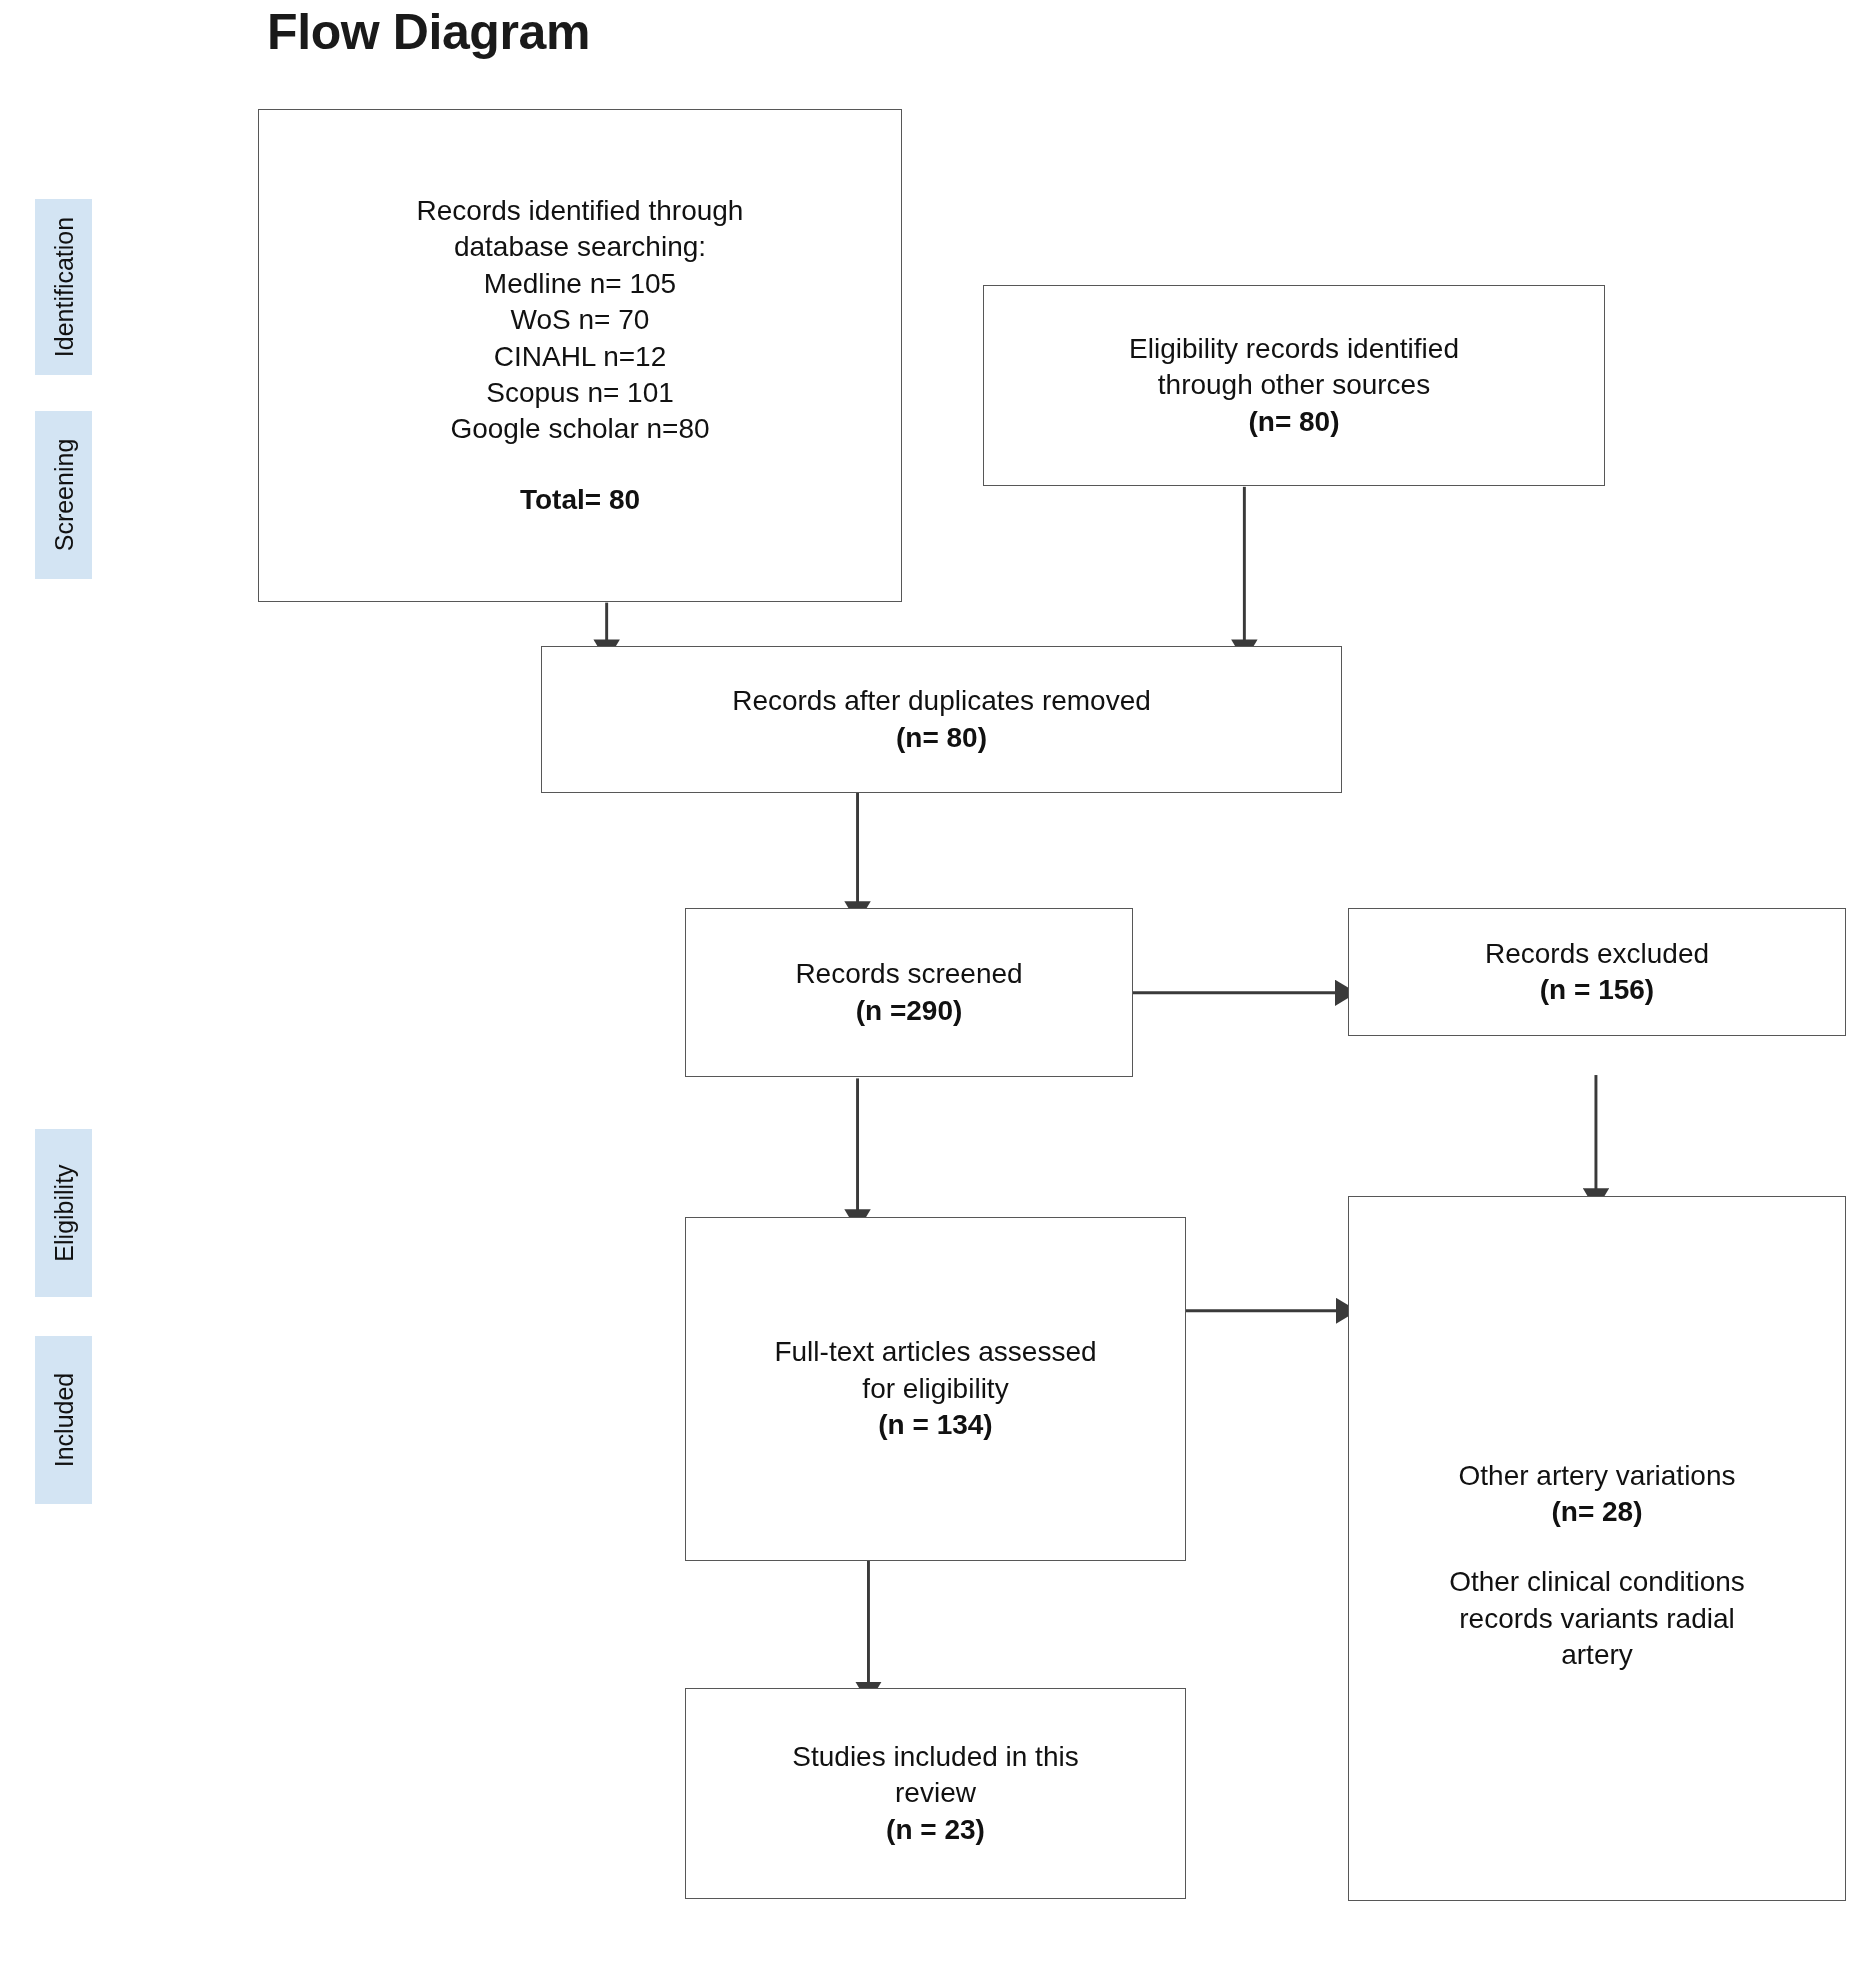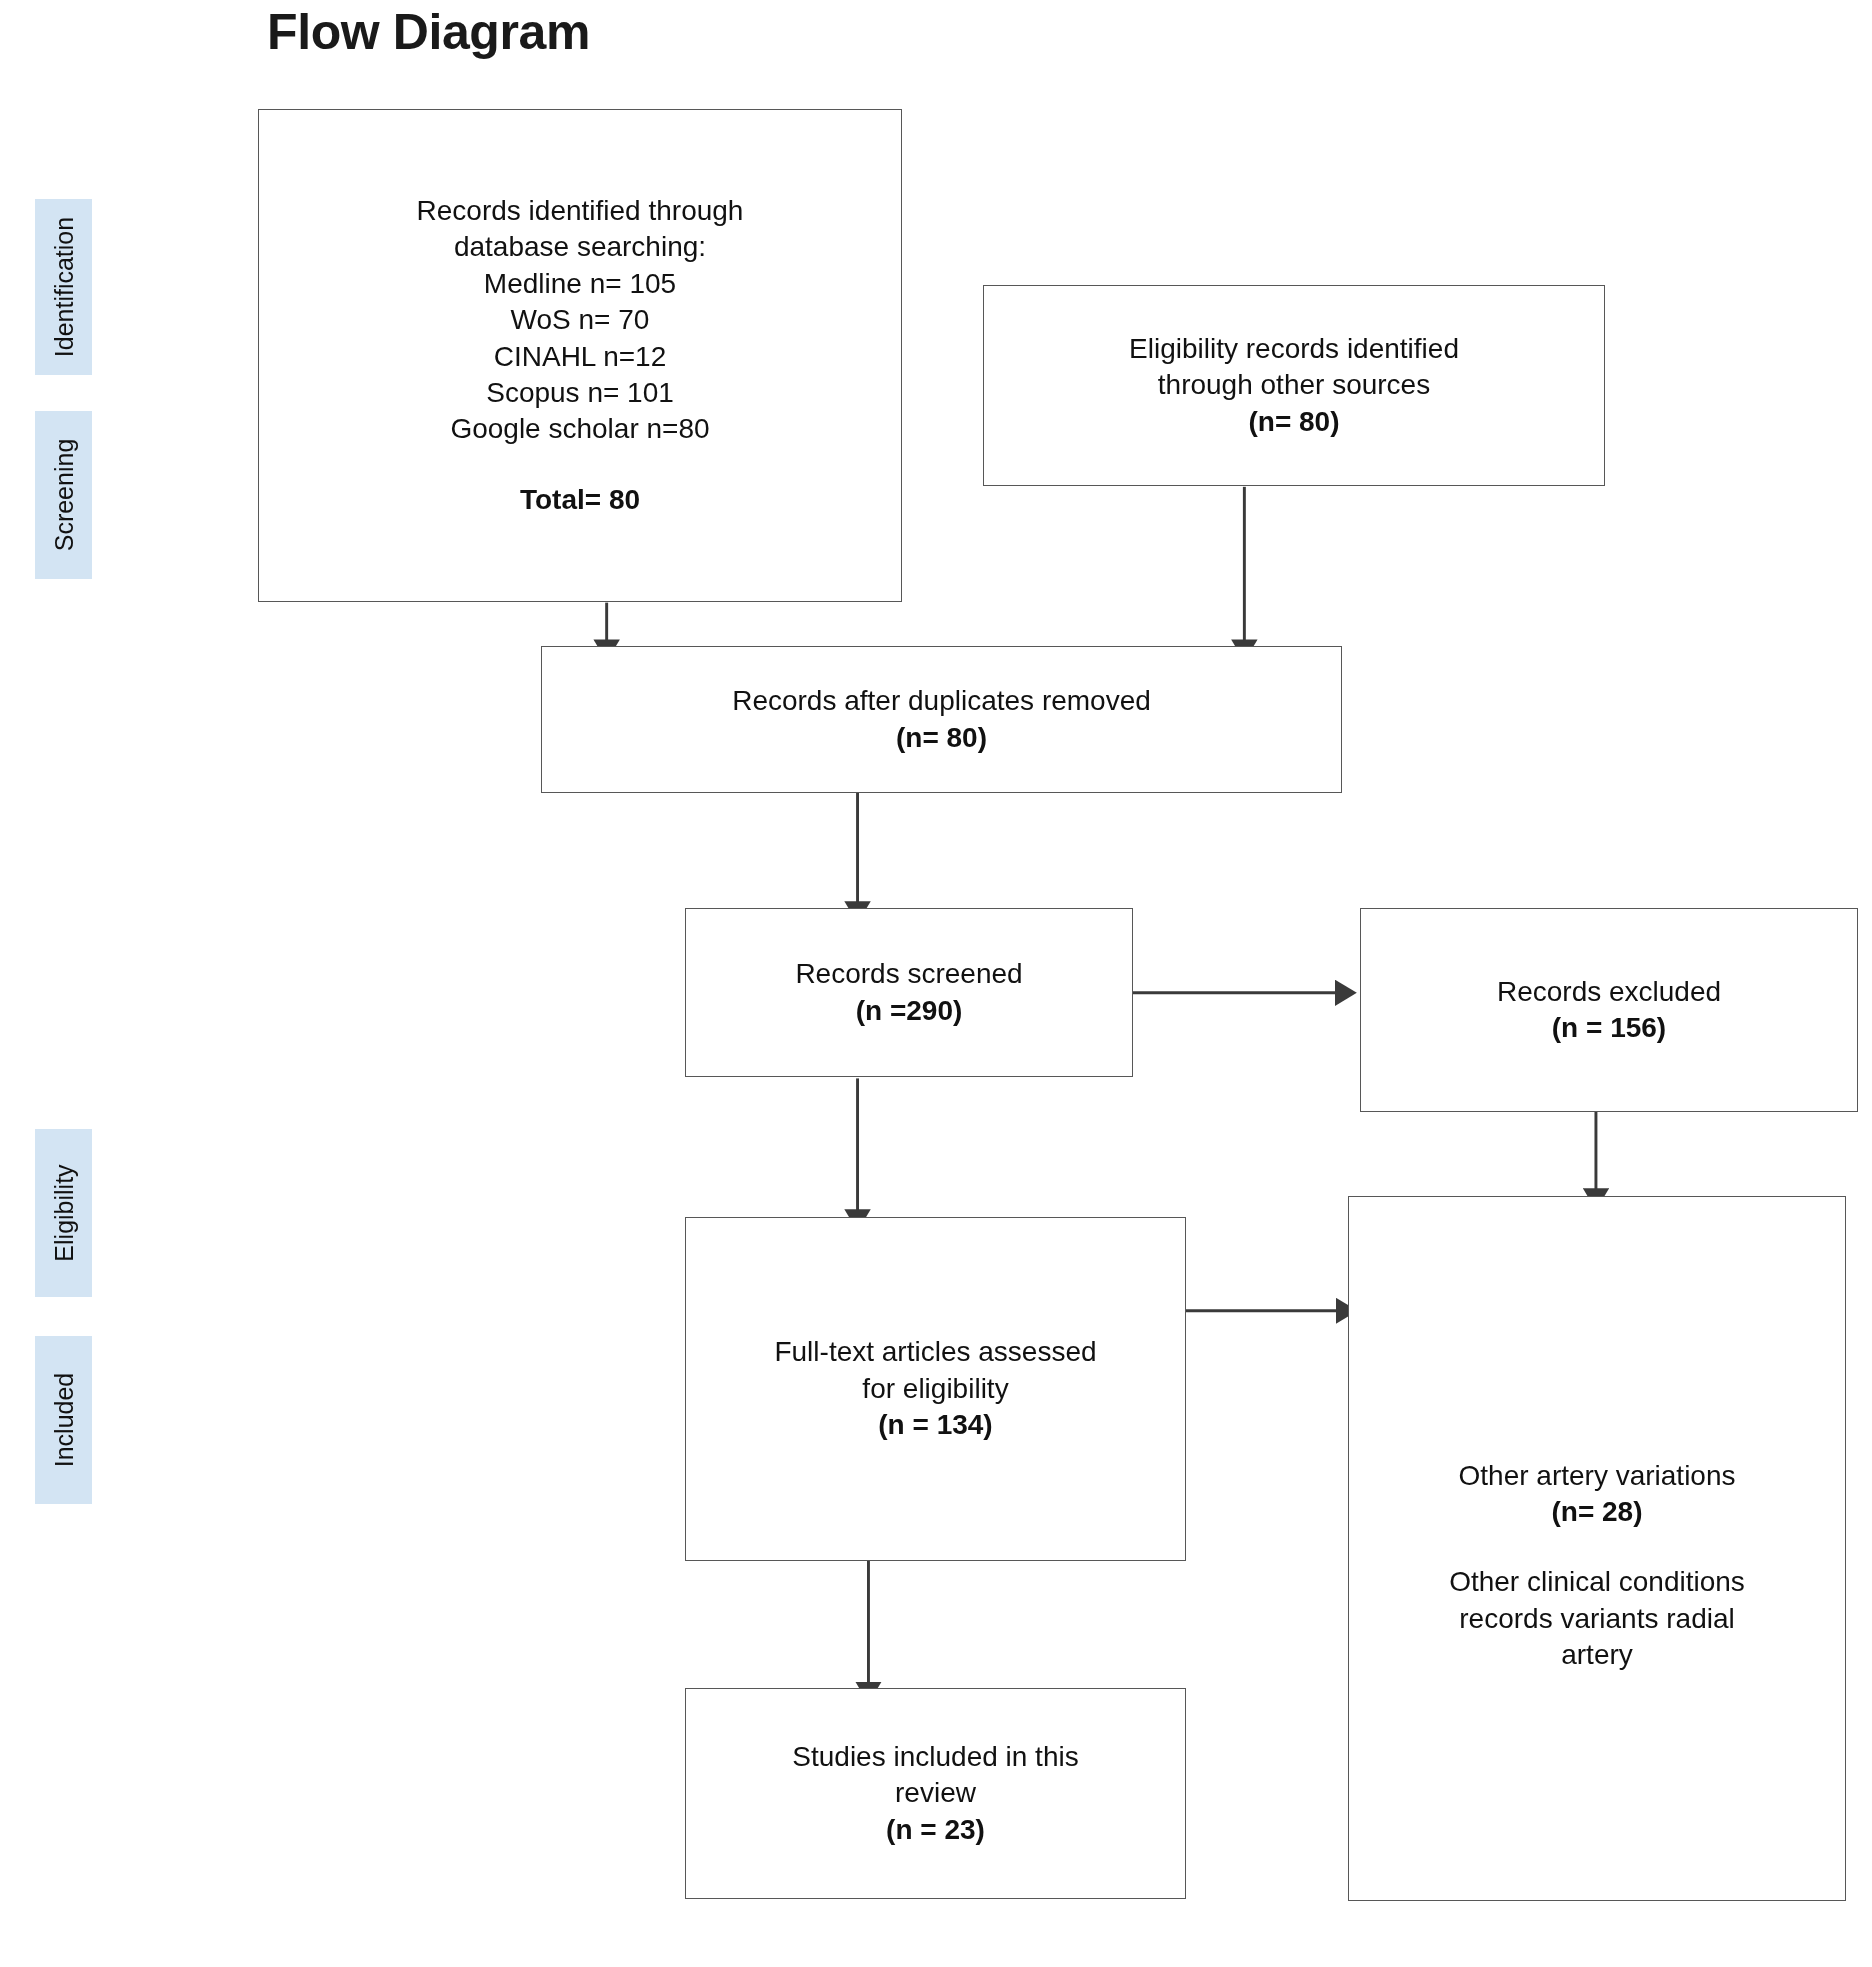--- a/index.html
+++ b/index.html
@@ -163,21 +163,21 @@
     </div>
   </div>
 
   <div class="node" style="left:685px;top:908px;width:448px;height:169px;">
     <div class="node-stack">
       <div class="node-text">Records screened</div>
       <div class="node-text bold">(n =290)</div>
     </div>
   </div>
 
-  <div class="node" style="left:1348px;top:908px;width:498px;height:204px;margin-left:12px;">
+  <div class="node" style="left:1348px;top:908px;width:498px;height:128px;">
     <div class="node-stack">
       <div class="node-text">Records excluded</div>
       <div class="node-text bold">(n = 156)</div>
     </div>
   </div>
 
   <div class="node" style="left:685px;top:1217px;width:501px;height:344px;">
     <div class="node-stack">
       <div class="node-text">Full-text articles assessed
 for eligibility</div>

